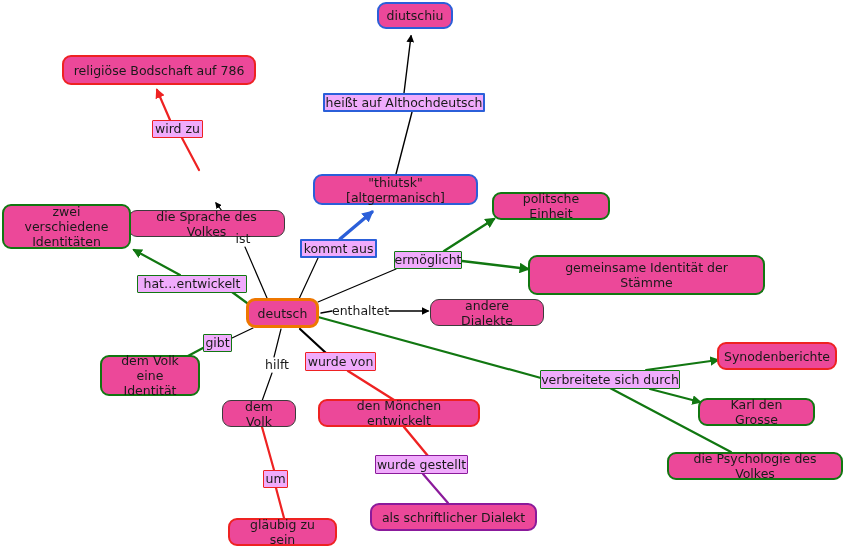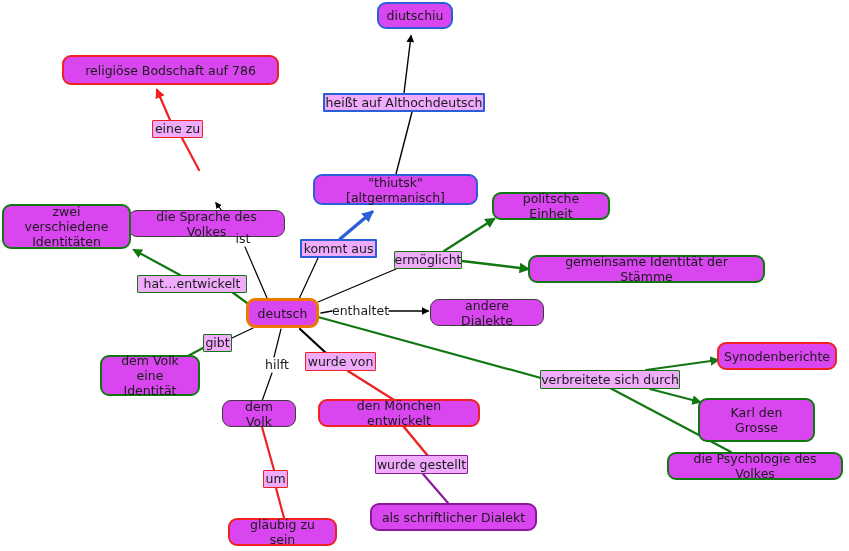--- a/index.html
+++ b/index.html
@@ -24,21 +24,21 @@
     height: 551px;
     pointer-events: none;
   }
   .node {
     position: absolute;
     box-sizing: border-box;
     display: flex;
     align-items: center;
     justify-content: center;
     text-align: center;
-    background: #d946ef;
+    background: #ec4899;
     border-radius: 9px;
     color: #1a1a1a;
     font-size: 12.5px;
     line-height: 15px;
     white-space: pre-line;
     padding: 0 8px;
   }
   .node.c-black  { border: 1.6px solid #3c3c3c; }
   .node.c-red    { border: 2.2px solid #ee2222; }
   .node.c-blue   { border: 2.6px solid #2b5fd9; }
@@ -112,42 +112,42 @@
         <polyline points="300,329 326,353" fill="none" stroke="#000000" stroke-width="2.2" stroke-linecap="round"></polyline>
         <polyline points="348,371 394,400" fill="none" stroke="#ee2222" stroke-width="2.4" stroke-linecap="round"></polyline>
         <polyline points="404,427 428,456" fill="none" stroke="#ee2222" stroke-width="2.4" stroke-linecap="round"></polyline>
         <polyline points="423,474 448,503" fill="none" stroke="#8b1a9b" stroke-width="2.2" stroke-linecap="round"></polyline>
         <polyline points="262,427 274,470" fill="none" stroke="#ee2222" stroke-width="2.2" stroke-linecap="round"></polyline>
         <polyline points="276,488 284,518" fill="none" stroke="#ee2222" stroke-width="2.2" stroke-linecap="round"></polyline>
       </g>
   </svg>
   <div id="nodes-group">
       <div class="node c-blue" style="left: 377px; top: 2px; width: 76px; height: 27px;">diutschiu</div>
-      <div class="node c-red" style="left: 62px; top: 55px; width: 217px; height: 30px;">religiöse Bodschaft auf 786</div>
+      <div class="node c-red" style="left: 62px; top: 55px; width: 194px; height: 30px;">religiöse Bodschaft auf 786</div>
       <div class="node c-black" style="left: 128px; top: 170px; width: 157px; height: 27px; margin-top: 40px;">die Sprache des Volkes</div>
       <div class="node c-blue" style="left: 313px; top: 174px; width: 165px; height: 31px;">"thiutsk"[altgermanisch]</div>
       <div class="node c-green" style="left: 492px; top: 192px; width: 118px; height: 28px;">politsche Einheit</div>
       <div class="node c-green" style="left: 2px; top: 204px; width: 129px; height: 45px;">zwei verschiedene
 Identitäten</div>
-      <div class="node c-green" style="left: 528px; top: 255px; width: 237px; height: 28px;">gemeinsame Identität der Stämme</div>
+      <div class="node c-green" style="left: 528px; top: 255px; width: 237px; height: 40px;">gemeinsame Identität der Stämme</div>
       <div class="node c-orange" style="left: 246px; top: 298px; width: 73px; height: 30px;">deutsch</div>
       <div class="node c-black" style="left: 430px; top: 299px; width: 114px; height: 27px;">andere Dialekte</div>
       <div class="node c-red" style="left: 717px; top: 342px; width: 120px; height: 28px;">Synodenberichte</div>
       <div class="node c-green" style="left: 100px; top: 355px; width: 100px; height: 41px;">dem Volk
 eine Identität</div>
       <div class="node c-red" style="left: 318px; top: 399px; width: 162px; height: 28px;">den Mönchen entwickelt</div>
-      <div class="node c-green" style="left: 698px; top: 398px; width: 117px; height: 44px;">Karl den Grosse</div>
+      <div class="node c-green" style="left: 698px; top: 398px; width: 117px; height: 28px;">Karl den Grosse</div>
       <div class="node c-black" style="left: 222px; top: 400px; width: 74px; height: 27px;">dem Volk</div>
       <div class="node c-green" style="left: 667px; top: 452px; width: 176px; height: 28px;">die Psychologie des Volkes</div>
       <div class="node c-purple" style="left: 370px; top: 503px; width: 167px; height: 28px;">als schriftlicher Dialekt</div>
       <div class="node c-red" style="left: 228px; top: 518px; width: 109px; height: 28px;">gläubig zu sein</div>
     </div>
   <div id="labels-group">
       <div class="label l-blue" style="left: 323px; top: 93px; width: 162px; height: 19px;">heißt auf Althochdeutsch</div>
-      <div class="label l-red" style="left: 152px; top: 120px; width: 51px; height: 18px;">eine zu</div>
+      <div class="label l-red" style="left: 152px; top: 120px; width: 51px; height: 18px;">wird zu</div>
       <div class="label l-none" style="left: 232px; top: 231px; width: 22px; height: 16px;">ist</div>
       <div class="label l-blue" style="left: 300px; top: 239px; width: 77px; height: 19px;">kommt aus</div>
       <div class="label l-green" style="left: 394px; top: 251px; width: 68px; height: 18px;">ermöglicht</div>
       <div class="label l-green" style="left: 137px; top: 275px; width: 110px; height: 18px;">hat…entwickelt</div>
       <div class="label l-none" style="left: 333px; top: 303px; width: 55px; height: 16px;">enthaltet</div>
       <div class="label l-green" style="left: 203px; top: 334px; width: 29px; height: 18px;">gibt</div>
       <div class="label l-red" style="left: 305px; top: 352px; width: 71px; height: 19px;">wurde von</div>
       <div class="label l-none" style="left: 263px; top: 357px; width: 28px; height: 16px; text-align: center;">hilft</div>
       <div class="label l-green" style="left: 540px; top: 370px; width: 140px; height: 19px;">verbreitete sich durch</div>
       <div class="label l-purple" style="left: 375px; top: 455px; width: 93px; height: 19px;">wurde gestellt</div>

